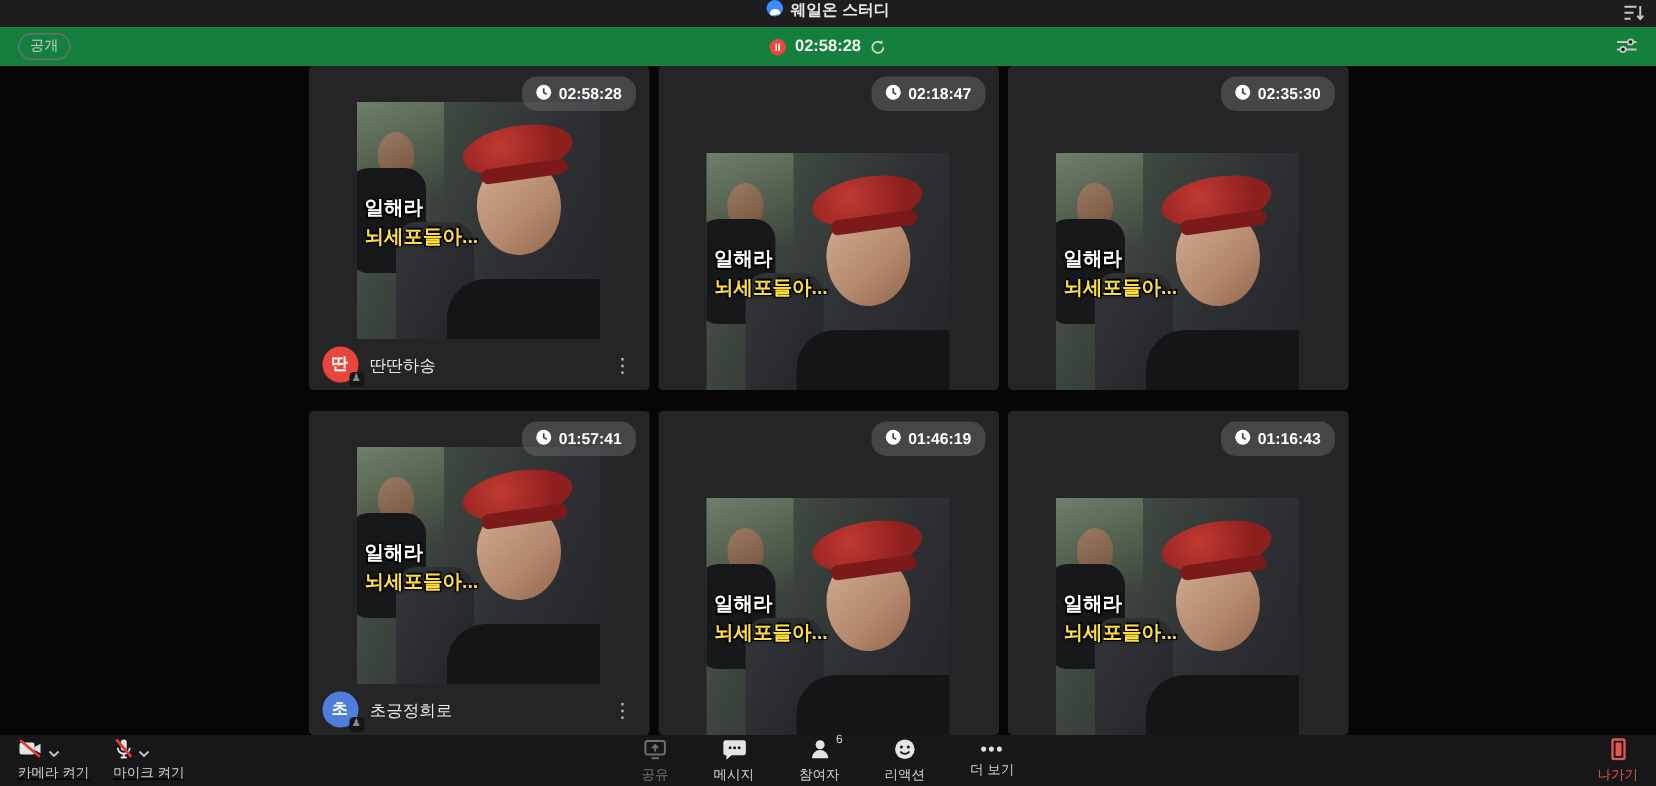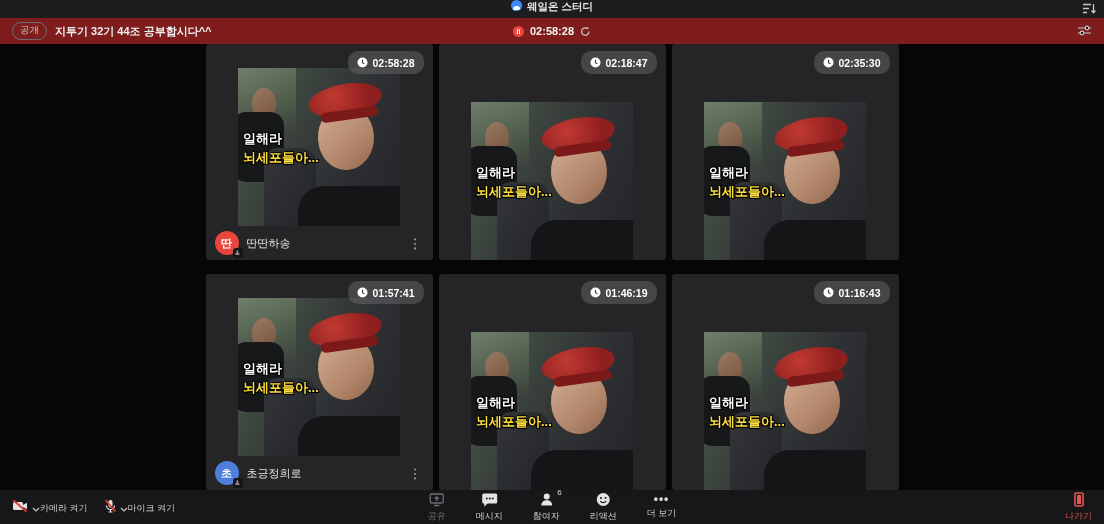--- a/index.html
+++ b/index.html
@@ -10,21 +10,21 @@
   .top-bar { position:relative; height:18px; background:#1d1d20; display:flex; align-items:center; }
   .top-center { position:absolute; left:50%; top:0; height:18px; transform:translateX(-50%);
     display:flex; align-items:flex-start; gap:5px; }
   .whale-dot { width:11px; height:11px; border-radius:50%; background:#3d8bfd; position:relative; overflow:hidden; }
   .whale-dot::after { content:""; position:absolute; left:2px; bottom:1px; width:7px; height:4px;
     background:#fff; border-radius:4px 4px 1px 1px; transform:rotate(-10deg); }
   .app-title { font-size:10.5px; font-weight:bold; color:#e6e6e8; }
   .top-right { position:absolute; right:8px; top:2px; }
 
   
-  .room-bar { position:relative; height:26px; background:#7f1d1d; display:flex; align-items:center; padding:0 12px; }
+  .room-bar { position:relative; height:26px; background:#15803d; display:flex; align-items:center; padding:0 12px; }
   .vis-badge { border:1px solid #6e6e72; color:#c9c9cc; border-radius:9px; font-size:9.5px;
     padding:1px 7px 2px; margin-right:8px; }
   .room-title { font-size:11px; font-weight:bold; color:#f0f0f2; }
   .room-center { position:absolute; left:50%; transform:translateX(-50%); display:flex; align-items:center; gap:6px; }
   .rec-dot { width:11px; height:11px; border-radius:50%; background:#f0453d; position:relative; }
   .rec-dot::before, .rec-dot::after { content:""; position:absolute; top:3px; width:1.5px; height:5px; background:#fff; }
   .rec-dot::before { left:3.6px; } .rec-dot::after { right:3.6px; }
   .session-timer { font-size:11px; font-weight:bold; color:#f2f2f2; }
   .room-right { position:absolute; right:12px; top:6px; }
   .icon-btn { background:none; border:none; cursor:pointer; line-height:0; padding:0; }
@@ -81,21 +81,21 @@
     background:#151517; color:#8a8a8e; font-size:7px; line-height:10px; text-align:center; }
   .mini-badge::before { content:"♟"; }
   .p-name { font-size:11px; color:#e9e9eb; white-space:nowrap; overflow:hidden; text-overflow:ellipsis; }
   .kebab { margin-left:auto; background:none; border:none; color:#c9c9cc; font-size:13px; cursor:pointer;
     line-height:1; padding:0 2px; }
   .kebab::before { content:"⋮"; }
 
   
   .footer { position:relative; height:34px; background:#17171a; display:flex; align-items:center; padding:0 12px; }
   .foot-left { display:flex; gap:16px; }
-  .toggle { display:flex; flex-direction:row; align-items:flex-end; background:none; border:none; cursor:pointer; }
+  .toggle { display:flex; flex-direction:column; align-items:flex-start; background:none; border:none; cursor:pointer;text-decoration:underline; }
   .toggle-icons { display:flex; align-items:center; gap:3px; height:15px; }
   .foot-label { font-size:9px; color:#d2d2d5; margin-top:1px; white-space:nowrap; }
   .foot-center { position:absolute; left:50%; transform:translateX(-50%); display:flex; gap:30px; }
   .fc-btn { display:flex; flex-direction:column; align-items:center; background:none; border:none; cursor:pointer; position:relative; }
   .fc-btn .foot-label { margin-top:0; }
   .fc-btn.dim .foot-label { color:#6f6f73; }
   .count-badge { position:absolute; top:-4px; right:-2px; font-size:8px; color:#d8d8db; }
   .more-dots { height:15px; display:flex; align-items:center; color:#dedee0; font-size:12px; letter-spacing:1px; font-weight:bold; }
   .more-dots::before { content:"•••"; }
   .foot-right { margin-left:auto; }
@@ -117,21 +117,20 @@
             <path d="M11.5 2v8.5"></path>
             <path d="M9.5 8.5l2 2.2 2-2.2"></path>
           </g>
         </svg>
     </span>
   </button>
 </div>
 
 <div class="room-bar">
   <span class="vis-badge">공개</span>
-  <span class="room-title">지투기 32기 44조 공부합시다^^</span>
   <div class="room-center">
     <span class="rec-dot"></span>
     <span class="session-timer">02:58:28</span>
     <button class="icon-btn">
       <span>
         <svg width="11" height="11" viewBox="0 0 11 11">
             <path d="M9 5.5a3.7 3.7 0 1 1-1.1-2.6" fill="none" stroke="#cfcfd2" stroke-width="1.2"></path>
             <path d="M8.2 0.8l0.2 2.4-2.3-0.4z" fill="#cfcfd2"></path>
           </svg>
       </span>

